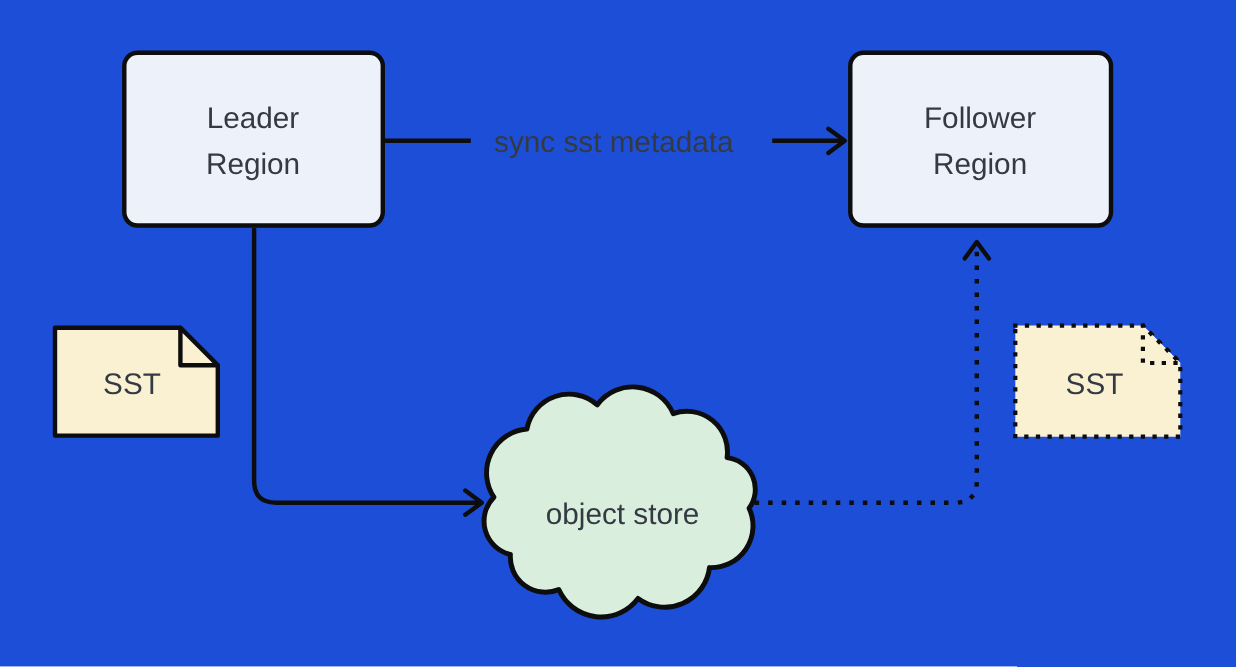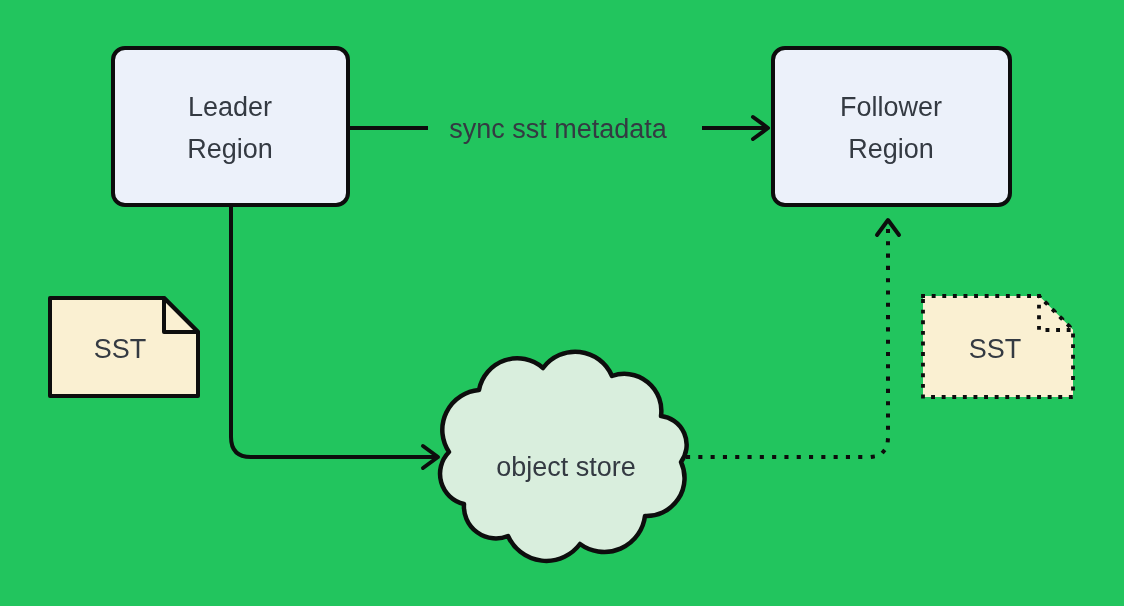--- a/index.html
+++ b/index.html
@@ -4,21 +4,21 @@
 <style>
   html, body {
     margin: 0;
     padding: 0;
     background: #ffffff;
   }
   .canvas {
     position: relative;
     width: 1124px;
     height: 606px;
-    background: #22c55e;
+    background: #1d4ed8;
     overflow: hidden;
   }
   svg {
     display: block;
   }
   .rounded-box {
     stroke: #0d0d0d;
     stroke-width: 4;
   }
   .cloud {

